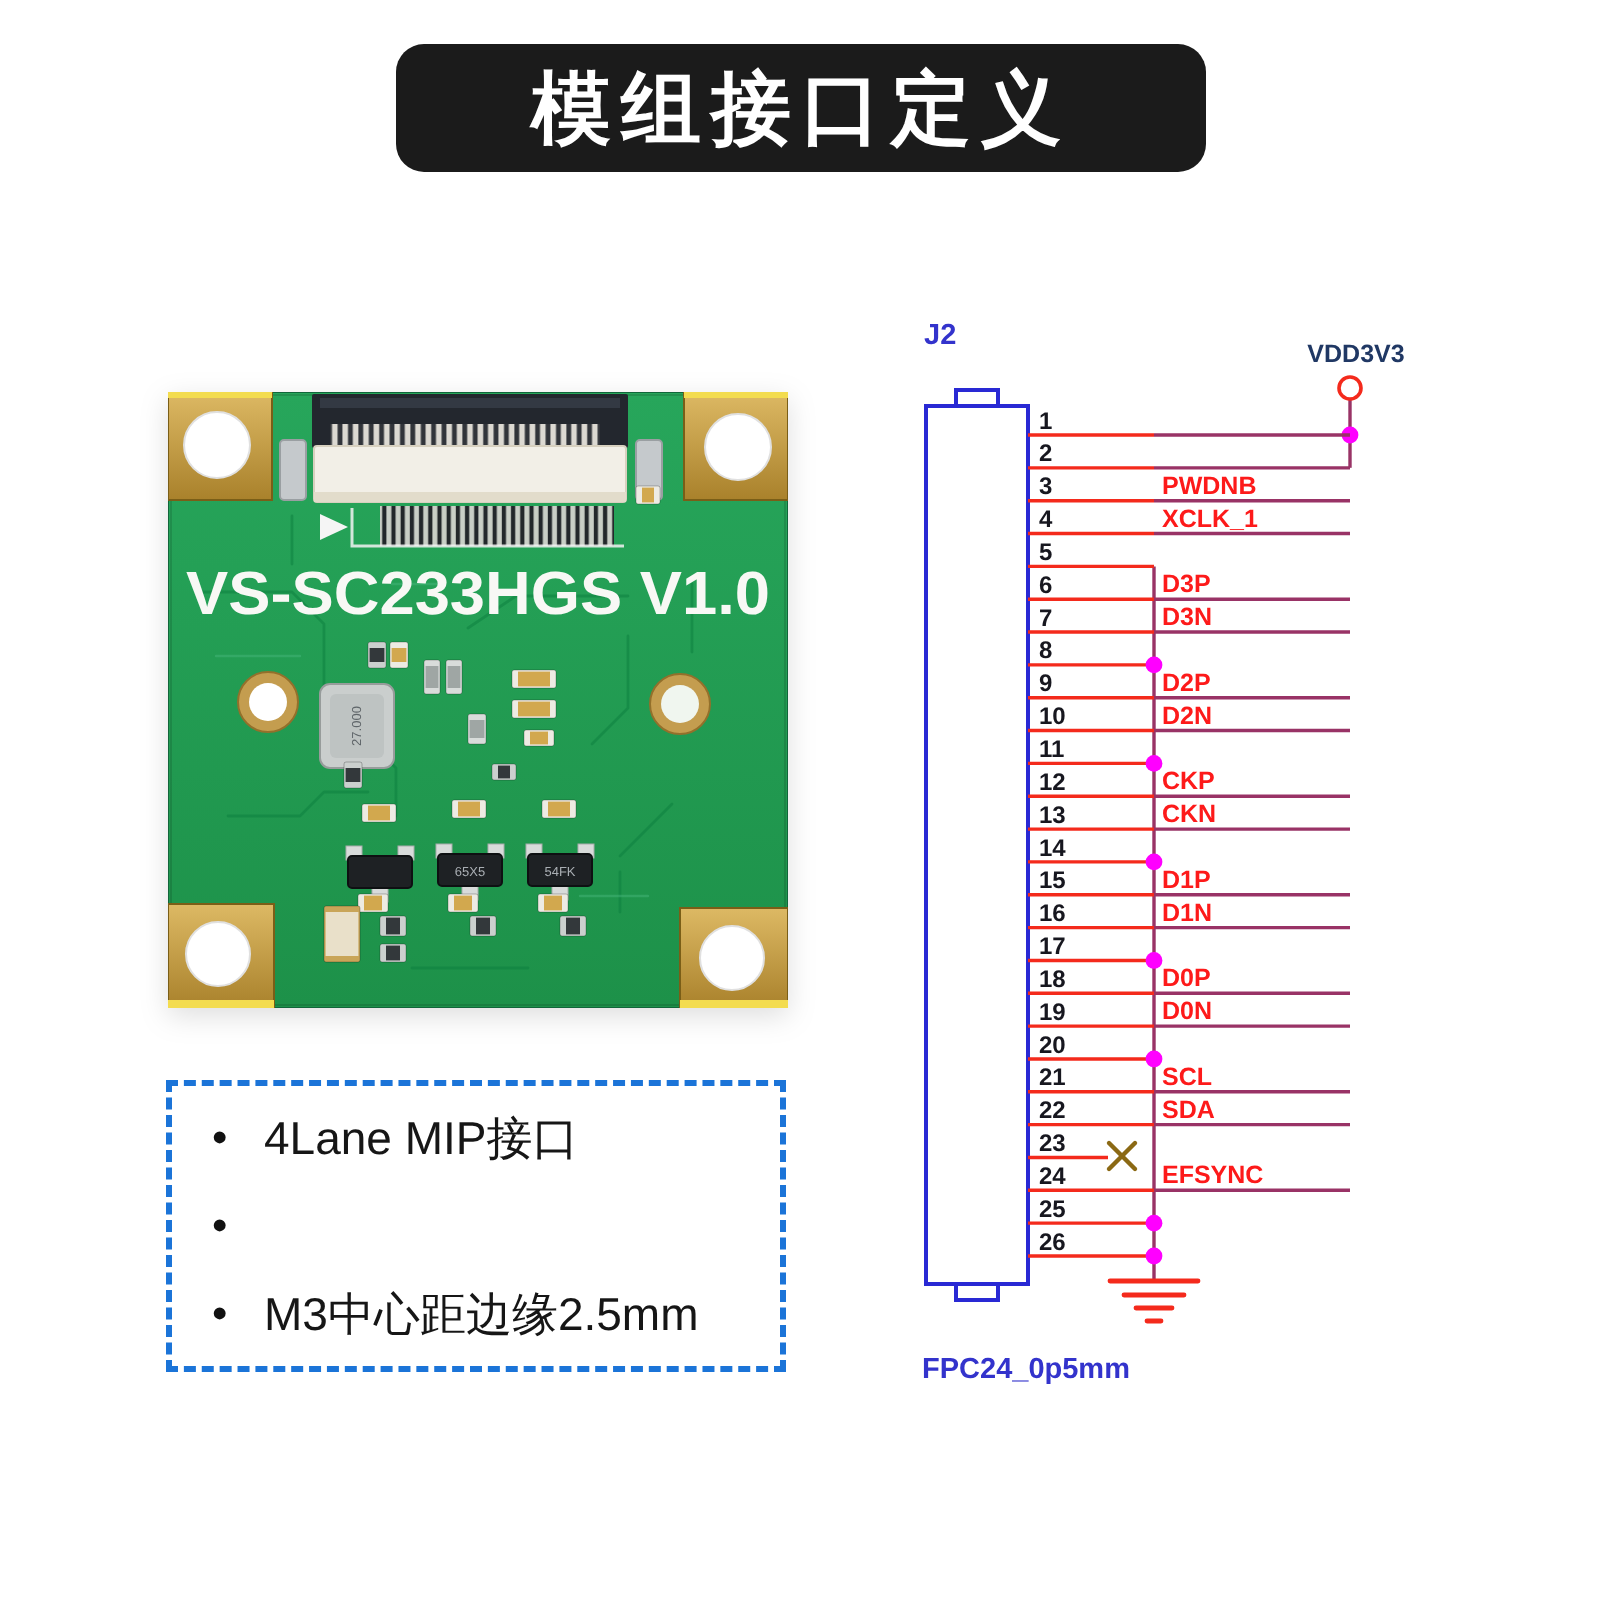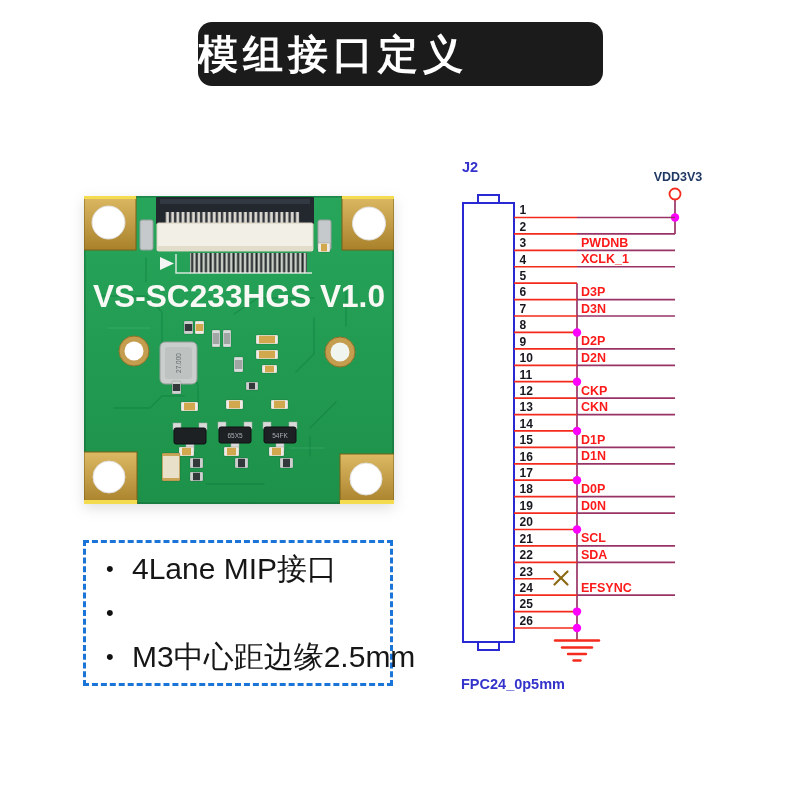--- a/index.html
+++ b/index.html
@@ -2,36 +2,36 @@
 <html><head>
 <meta charset="utf-8">
 <style>
   html,body{margin:0;padding:0;}
   body{
     width:800px;height:800px;position:relative;background:#ffffff;overflow:hidden;
     font-family:"Liberation Sans","DejaVu Sans",sans-serif;
   }
   .title-banner{
     position:absolute;left:198px;top:22px;width:405px;height:64px;
-    background:#1b1b1b;border-radius:14px;display:flex;align-items:center;
+    background:#1b1b1b;border-radius:14px;display:flex;align-items:center;justify-content:center;
   }
   .title-banner span{
     color:#ffffff;font-size:40px;font-weight:700;letter-spacing:5px;white-space:nowrap;
   }
   .pcb-photo{position:absolute;left:84px;top:196px;filter:drop-shadow(0 4px 7px rgba(0,0,0,.13));}
   .schematic{position:absolute;left:440px;top:146px;}
   svg text{font-family:"Liberation Sans","DejaVu Sans",sans-serif;}
   .features-box{
     position:absolute;left:83px;top:540px;width:310px;height:146px;
     border:3px dashed #1b74d8;box-sizing:border-box;background:#ffffff;
     display:flex;flex-direction:column;justify-content:center;padding-left:20px;
   }
   .feat-item{display:flex;align-items:center;height:44px;}
   .feat-bullet{width:26px;font-size:22px;color:#111111;flex:0 0 26px;}
-  .feat-label{font-size:30px;color:#161616;font-weight:500;white-space:nowrap;}
+  .feat-label{font-size:23px;color:#161616;font-weight:500;white-space:nowrap;}
 </style>
 </head>
 <body>
 
 <div class="title-banner">
   <span>模组接口定义</span>
 </div>
 
 <svg class="pcb-photo" width="310" height="308" viewBox="0 0 310 308">
   <defs>

